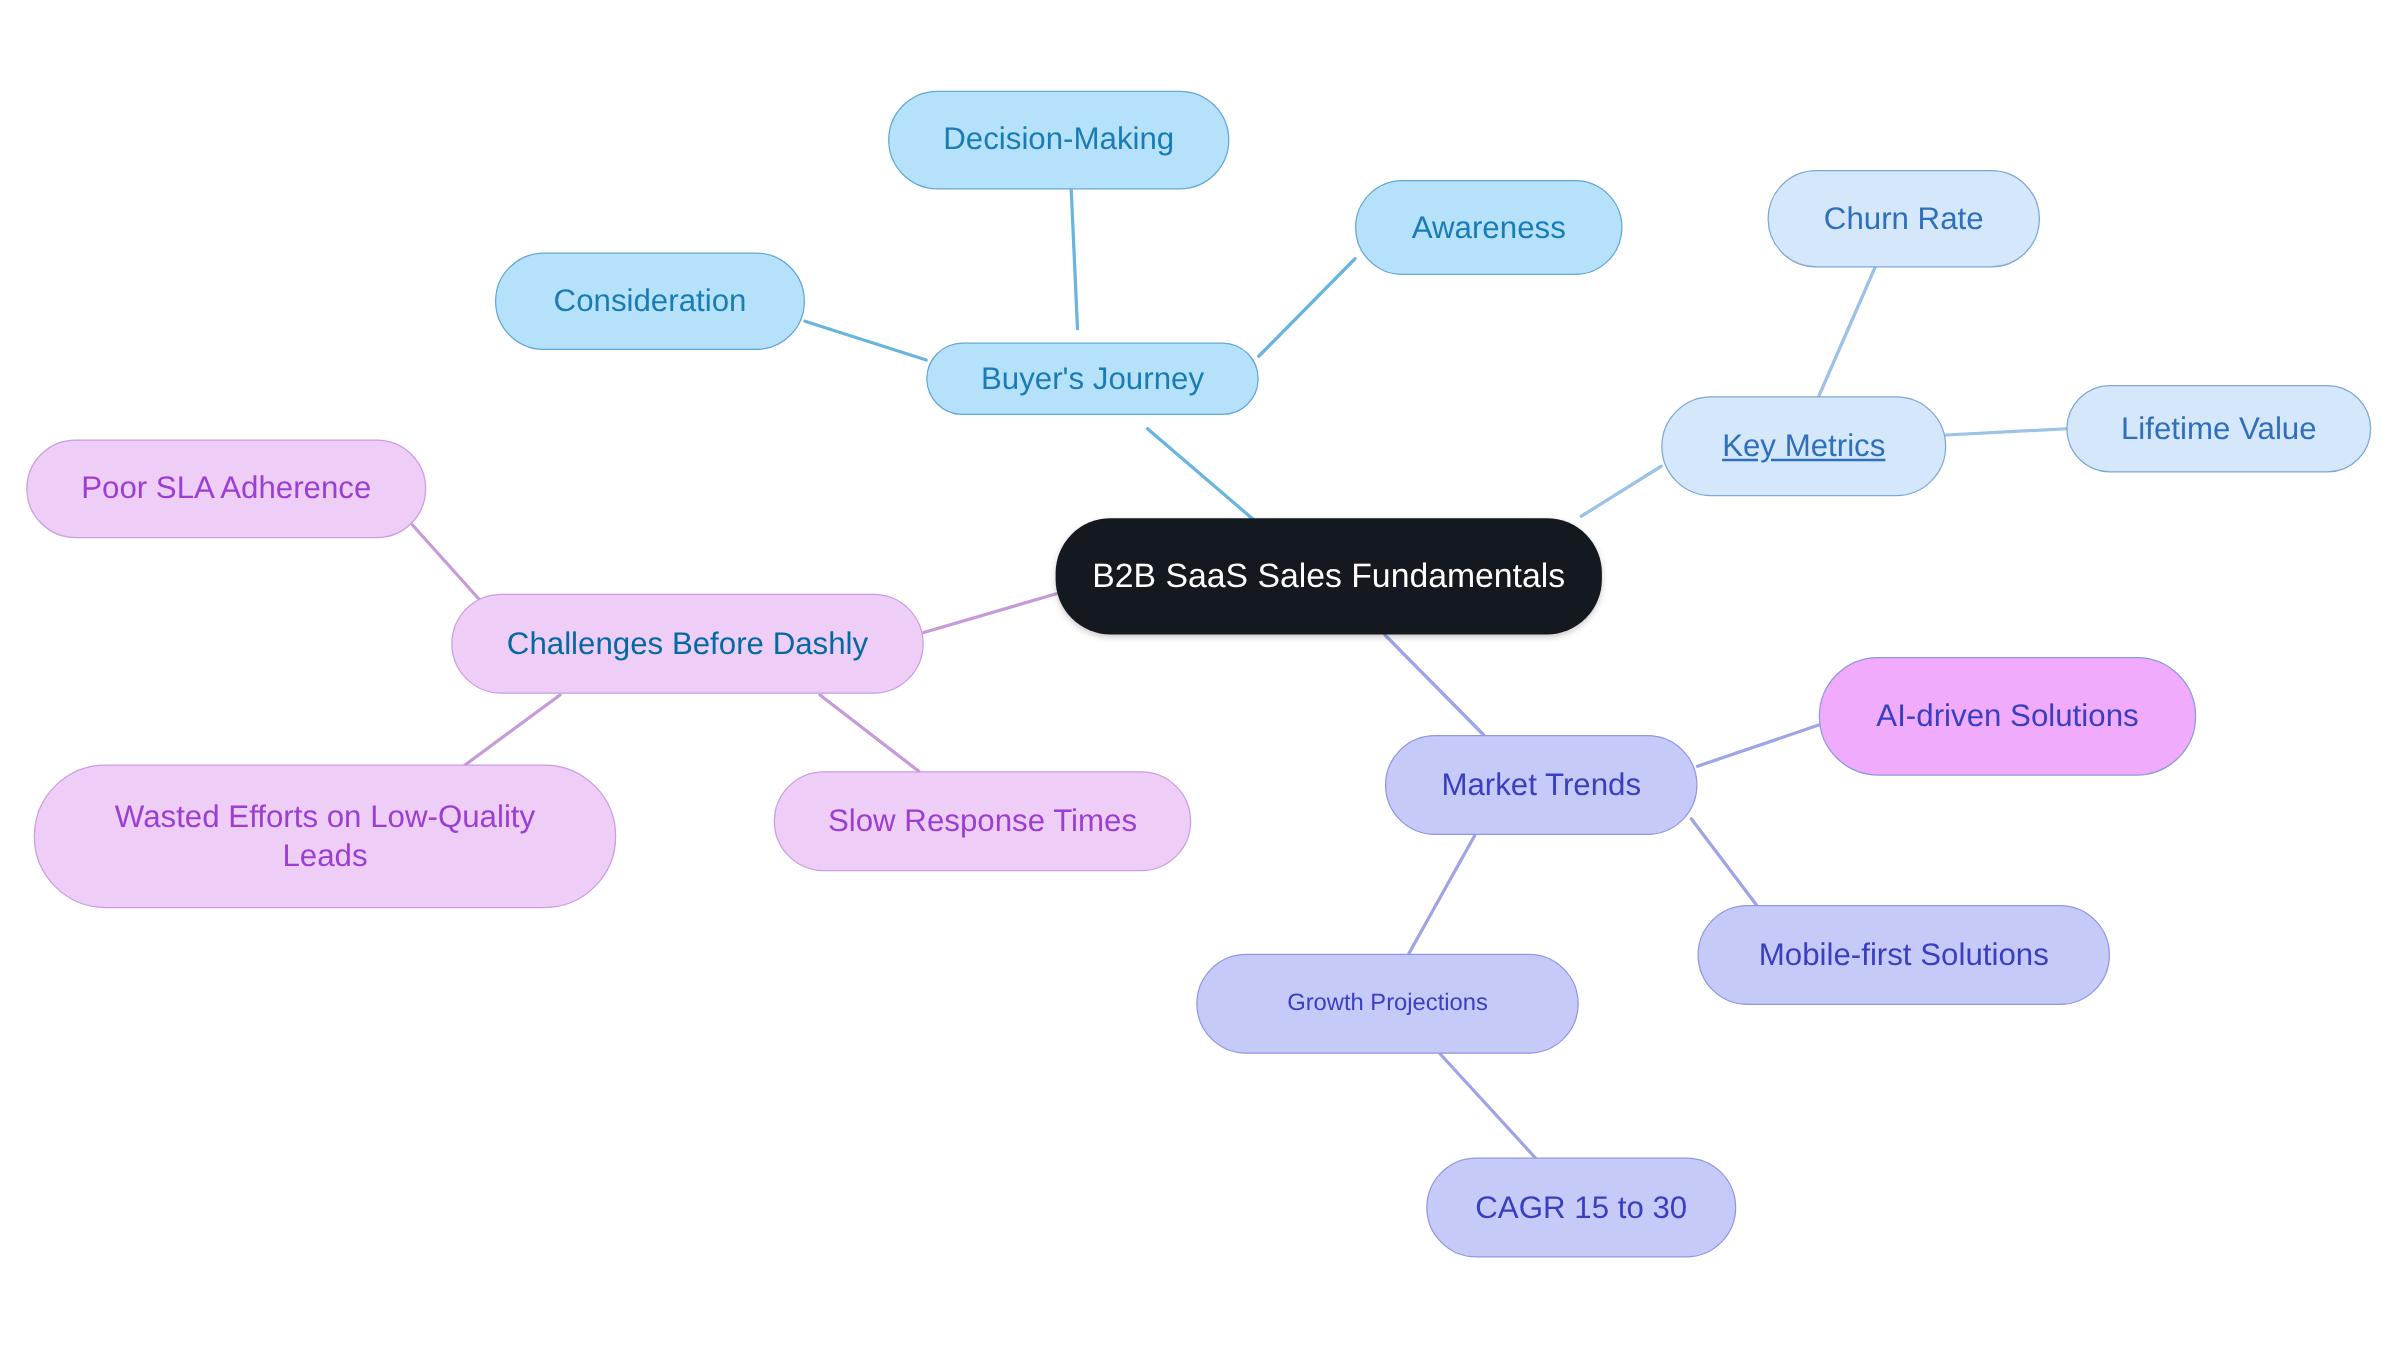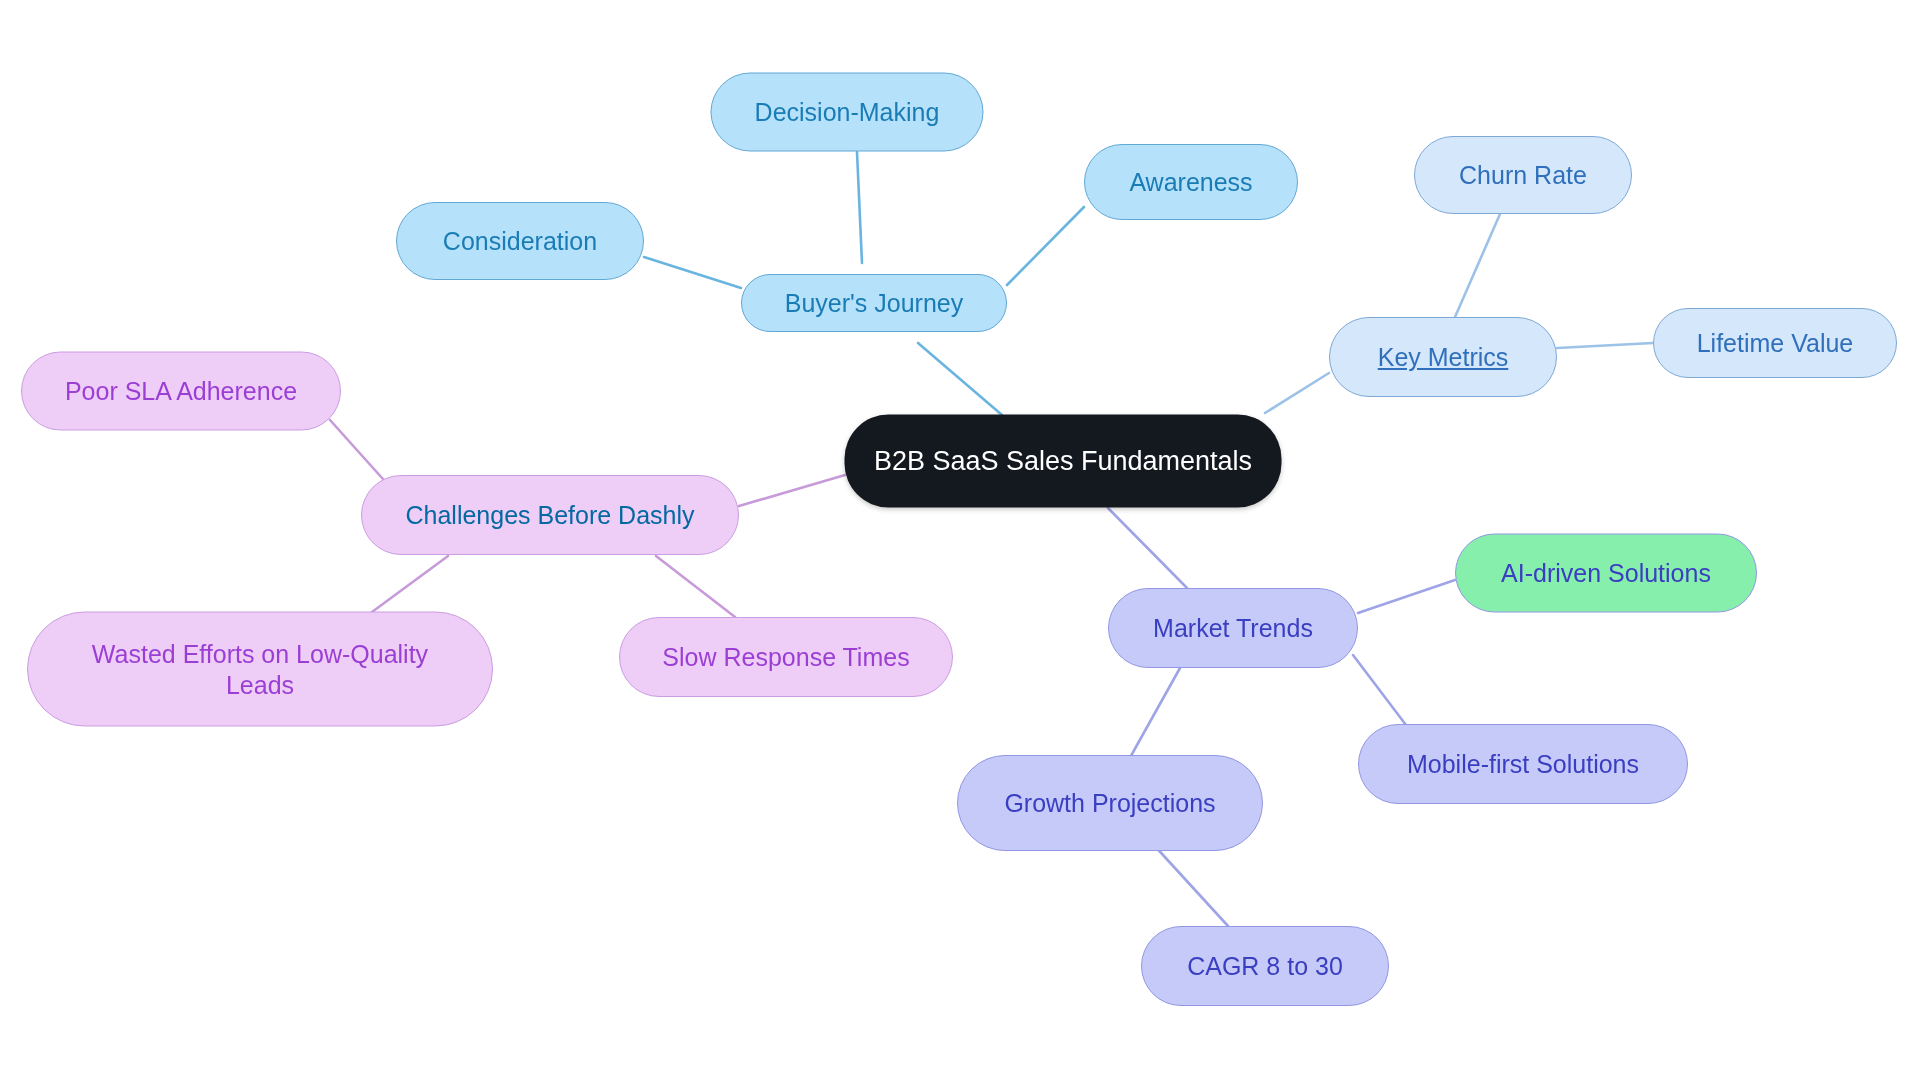--- a/index.html
+++ b/index.html
@@ -73,23 +73,23 @@
   <div id="nodes">
       <div class="node root" style="left: 1063px; top: 461px; width: 437px; height: 93px; background: rgb(20, 24, 31); border-color: rgb(20, 24, 31); color: rgb(255, 255, 255); font-size: 27px;">B2B SaaS Sales Fundamentals</div>
       <div class="node" style="left: 874px; top: 303px; width: 266px; height: 58px; background: rgb(181, 225, 251); border-color: rgb(98, 168, 212); color: rgb(26, 124, 180); font-size: 25px;">Buyer's Journey</div>
       <div class="node" style="left: 847px; top: 112px; width: 273px; height: 79px; background: rgb(181, 225, 251); border-color: rgb(98, 168, 212); color: rgb(26, 124, 180); font-size: 25px;">Decision-Making</div>
       <div class="node" style="left: 520px; top: 241px; width: 248px; height: 78px; background: rgb(181, 225, 251); border-color: rgb(98, 168, 212); color: rgb(26, 124, 180); font-size: 25px;">Consideration</div>
       <div class="node" style="left: 1191px; top: 182px; width: 214px; height: 76px; background: rgb(181, 225, 251); border-color: rgb(98, 168, 212); color: rgb(26, 124, 180); font-size: 25px;">Awareness</div>
       <div class="node" style="left: 1443px; top: 357px; width: 228px; height: 80px; background: rgb(212, 231, 251); border-color: rgb(126, 168, 214); color: rgb(47, 111, 187); font-size: 25px; text-decoration: underline;">Key Metrics</div>
       <div class="node" style="left: 1523px; top: 175px; width: 218px; height: 78px; background: rgb(212, 231, 251); border-color: rgb(126, 168, 214); color: rgb(47, 111, 187); font-size: 25px;">Churn Rate</div>
       <div class="node" style="left: 1775px; top: 343px; width: 244px; height: 70px; background: rgb(212, 231, 251); border-color: rgb(126, 168, 214); color: rgb(47, 111, 187); font-size: 25px;">Lifetime Value</div>
       <div class="node" style="left: 1233px; top: 628px; width: 250px; height: 80px; background: rgb(198, 202, 248); border-color: rgb(145, 151, 226); color: rgb(58, 62, 192); font-size: 25px;">Market Trends</div>
-      <div class="node" style="left: 1606px; top: 573px; width: 302px; height: 79px; background: #86efac; border-color: rgb(145, 151, 226); color: rgb(58, 62, 192); font-size: 25px;">AI-driven Solutions</div>
+      <div class="node" style="left: 1606px; top: 573px; width: 302px; height: 95px; background: #f0abfc; border-color: rgb(145, 151, 226); color: rgb(58, 62, 192); font-size: 25px;">AI-driven Solutions</div>
       <div class="node" style="left: 1523px; top: 764px; width: 330px; height: 80px; background: rgb(198, 202, 248); border-color: rgb(145, 151, 226); color: rgb(58, 62, 192); font-size: 25px;">Mobile-first Solutions</div>
-      <div class="node" style="left: 1110px; top: 803px; width: 306px; height: 96px; background: rgb(198, 202, 248); border-color: rgb(145, 151, 226); color: rgb(58, 62, 192); font-size: 25px;">Growth Projections</div>
-      <div class="node" style="left: 1265px; top: 966px; width: 248px; height: 80px; background: rgb(198, 202, 248); border-color: rgb(145, 151, 226); color: rgb(58, 62, 192); font-size: 25px;">CAGR 8 to 30</div>
+      <div class="node" style="left: 1110px; top: 803px; width: 306px; height: 80px; background: rgb(198, 202, 248); border-color: rgb(145, 151, 226); color: rgb(58, 62, 192); font-size: 19px;">Growth Projections</div>
+      <div class="node" style="left: 1265px; top: 966px; width: 248px; height: 80px; background: rgb(198, 202, 248); border-color: rgb(145, 151, 226); color: rgb(58, 62, 192); font-size: 25px;">CAGR 15 to 30</div>
       <div class="node" style="left: 550px; top: 515px; width: 378px; height: 80px; background: rgb(238, 205, 247); border-color: rgb(203, 157, 226); color: #0369a1; font-size: 25px;">Challenges Before Dashly</div>
       <div class="node" style="left: 181px; top: 391px; width: 320px; height: 79px; background: rgb(238, 205, 247); border-color: rgb(203, 157, 226); color: rgb(155, 63, 212); font-size: 25px;">Poor SLA Adherence</div>
       <div class="node" style="left: 260px; top: 669px; width: 466px; height: 115px; background: rgb(238, 205, 247); border-color: rgb(203, 157, 226); color: rgb(155, 63, 212); font-size: 25px;">Wasted Efforts on Low-Quality
 Leads</div>
       <div class="node" style="left: 786px; top: 657px; width: 334px; height: 80px; background: rgb(238, 205, 247); border-color: rgb(203, 157, 226); color: rgb(155, 63, 212); font-size: 25px;">Slow Response Times</div>
     </div>
 </div>
 
 </body></html>

